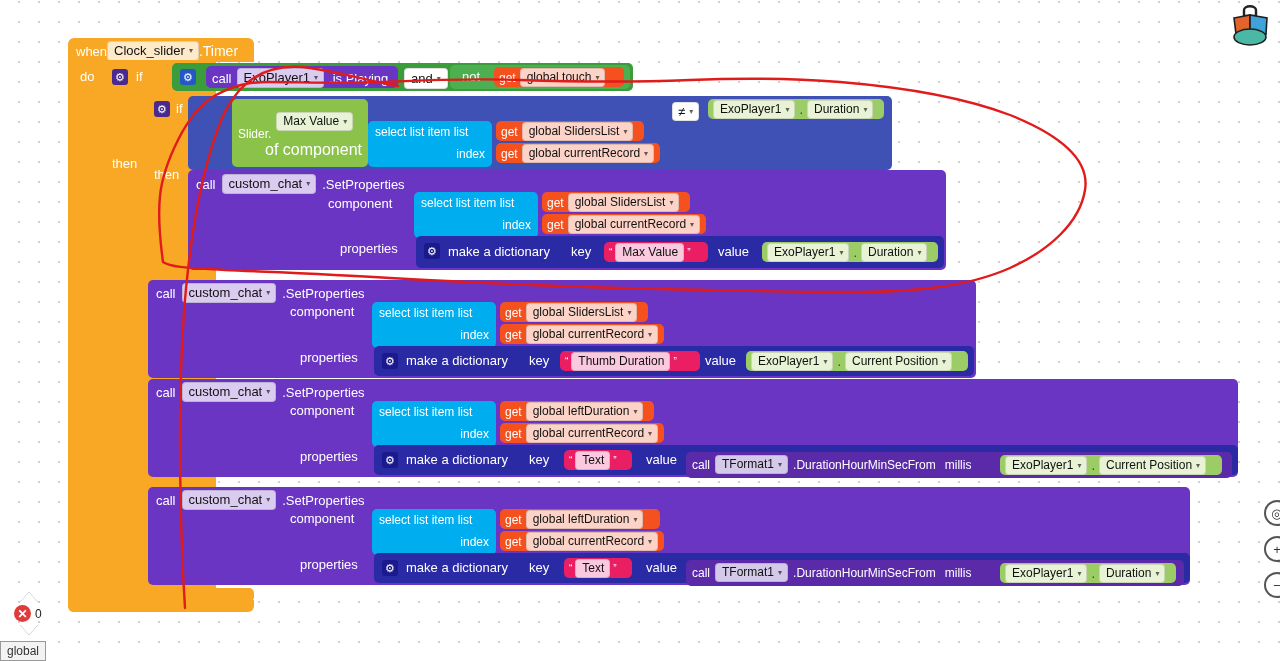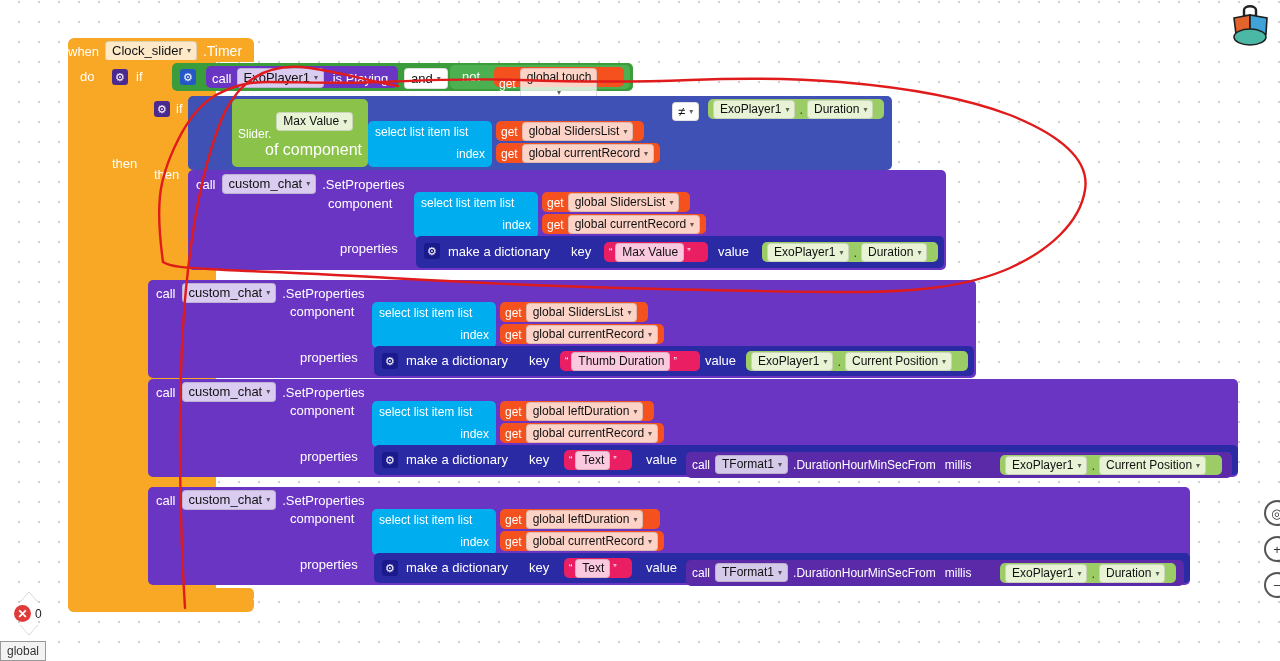--- a/index.html
+++ b/index.html
@@ -86,21 +86,21 @@
   }
   
   #annotation { position:absolute; left:0; top:0; width:1280px; height:661px; pointer-events:none; }
 </style>
 </head>
 <body>
 
 <div id="workspace">
 
   <div class="blk c-control" style="left:68px; top:38px; width:186px; height:24px; border-radius:6px 6px 0 0;">
-    <div class="row" style="padding:3px 0; gap:6px;">
+    <div class="row" style="padding:3px 8px; ">
       <span class="lbl" style="font-size:13px;">when</span>
       <span class="fld">
         <span>Clock_slider</span>
         <span class="caret">▾</span>
       </span>
       <span class="lbl" style="font-size:14px;">.Timer</span>
     </div>
   </div>
 
   <div class="blk c-control" style="left:68px; top:60px; width:36px; height:552px; border-radius:0 0 0 6px;"></div>
@@ -137,21 +137,21 @@
     <span class="caret">▾</span>
   </div>
 
   <div class="blk c-logic-in" style="left:450px; top:65px; width:180px; height:24px;">
     <span class="lbl" style="position:absolute; left:12px; top:4px;">not</span>
   </div>
 
   <div class="blk c-var" style="left:494px; top:67px; width:130px; height:20px;">
     <div class="row" style="padding:1px 5px; gap:4px;">
       <span class="lbl" style="font-size:12px;">get</span>
-      <span class="fld" style="font-size:12px;flex-direction:column;">
+      <span class="fld" style="font-size:12px;">
         <span>global touch</span>
         <span class="caret">▾</span>
       </span>
     </div>
   </div>
 
   <div class="blk c-control" style="left:148px; top:93px; width:68px; height:192px; border-radius:5px 0 0 5px;">
     <span class="gear" style="position:absolute; left:6px; top:8px;">⚙</span>
     <span class="lbl" style="position:absolute; left:28px; top:8px; font-size:13px;">if</span>
     <span class="lbl" style="position:absolute; left:6px; top:74px; font-size:13px;">then</span>

